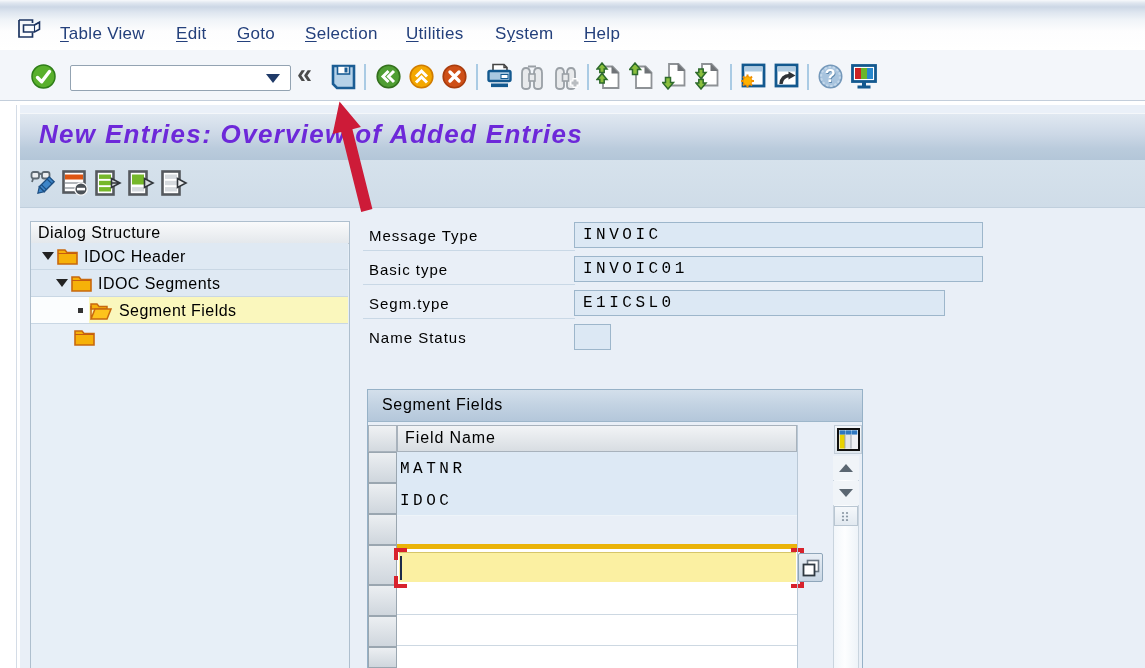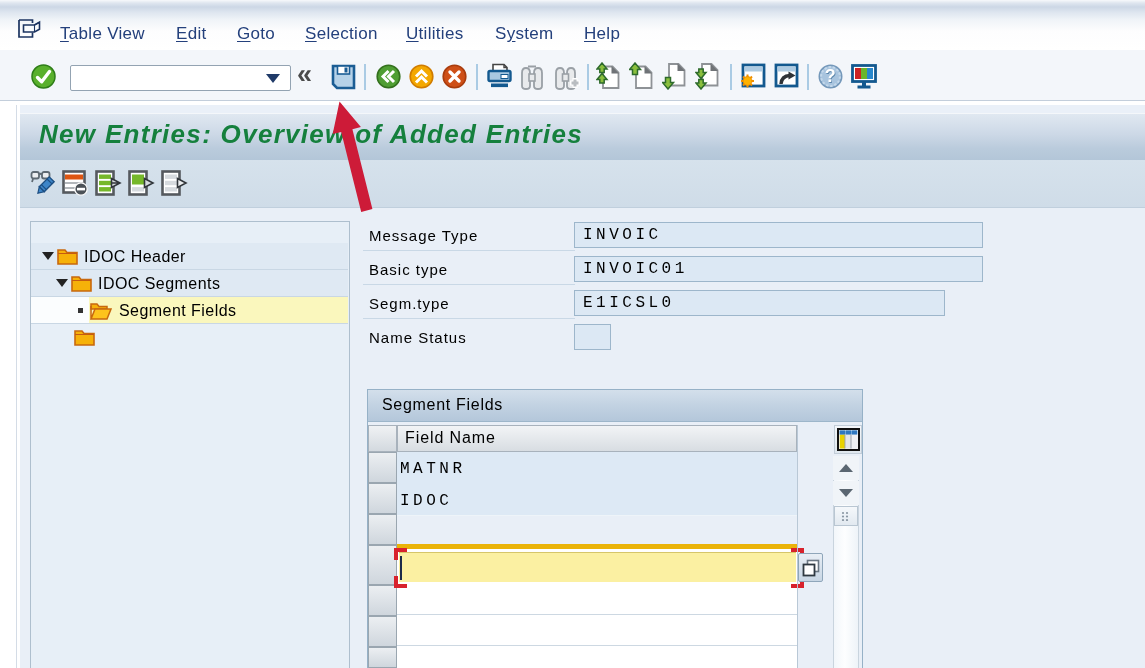--- a/index.html
+++ b/index.html
@@ -16,21 +16,21 @@
   .tsep{position:absolute;top:64px;width:2px;height:26px;background:#aacbe4;}
   #cmdfield{left:70px;top:65px;width:219px;height:24px;background:#ffffff;border:1px solid #93a3b2;border-radius:2px;}
   #cmdarrow{left:266px;top:74px;width:0;height:0;border-left:7px solid transparent;border-right:7px solid transparent;border-top:9px solid #1f3a68;}
   #chev{left:297px;top:59px;font-size:27px;color:#4a4a4a;font-weight:bold;letter-spacing:-2px;}
   
   #prewhite{left:0;top:101px;width:1145px;height:567px;background:#ffffff;}
   #clientbg{left:20px;top:105px;width:1125px;height:563px;background:#eaf0f8;}
   #titlebar{left:20px;top:113px;width:1125px;height:46px;
     background:linear-gradient(to bottom,#e0e8f1 0%,#ccd8e6 45%,#bacbdc 75%,#b3c6d8 100%);
     border-top:1px solid #f4f7fa;border-bottom:1px solid #9fb6ca;}
-  #title{left:39px;top:119px;font-size:26px;font-weight:bold;font-style:italic;color:#15803d;letter-spacing:1.3px;}
+  #title{left:39px;top:119px;font-size:26px;font-weight:bold;font-style:italic;color:#6d28d9;letter-spacing:1.3px;}
   #apptb{left:20px;top:160px;width:1125px;height:47px;background:linear-gradient(to bottom,#d6e2ec,#cfdce8);border-bottom:1px solid #c0cfdd;}
   
   #content{left:20px;top:208px;width:1125px;height:460px;background:#e9eff7;}
   
   #tree{left:30px;top:221px;width:318px;height:447px;background:#e7eff7;border:1px solid #aebfce;border-bottom:none;}
   #treehead{left:0;top:0;width:318px;height:21px;background:linear-gradient(to bottom,#f9fafb,#e4e8ec);border-bottom:1px solid #c2cad2;}
   .trow{position:absolute;left:0;width:317px;height:26px;border-bottom:1px solid #c9d7e4;}
   .ttext{position:absolute;top:5px;font-size:16px;letter-spacing:0.45px;color:#000;}
   .arr{position:absolute;width:0;height:0;border-left:6px solid transparent;border-right:6px solid transparent;border-top:8px solid #222;}
   .dot{position:absolute;width:5px;height:5px;background:#333;}
@@ -177,20 +177,23 @@
 <div class="abs" id="prewhite"></div>
 <div class="abs" id="clientbg"></div>
 <div class="abs" style="left:16px;top:105px;width:1px;height:563px;background:#d4dce6"></div>
 <div class="abs" id="titlebar"></div>
 <div class="abs" id="title">New Entries: Overview of Added Entries</div>
 <div class="abs" id="apptb"></div>
 
 <div class="abs" id="content"></div>
 
 <div class="abs" id="tree">
+  <div class="abs" id="treehead">
+      <span style="position:absolute;left:7px;top:2px;font-size:16px;letter-spacing:0.5px">Dialog Structure</span>
+    </div>
   <div class="trow" style="top:48px;background:#dfe9f3">
     <div class="arr" style="left:25px;top:9px"></div>
     <span class="ttext" style="left:67px">IDOC Segments</span>
   </div>
   <div class="trow" style="top:21px;background:#dfe9f3">
     <div class="arr" style="left:11px;top:9px"></div>
     <span class="ttext" style="left:53px">IDOC Header</span>
   </div>
   <div class="trow" style="top:75px;background:#fbfdfe">
     <div style="position:absolute;left:58px;top:0;width:259px;height:26px;background:#faf7bd"></div>

